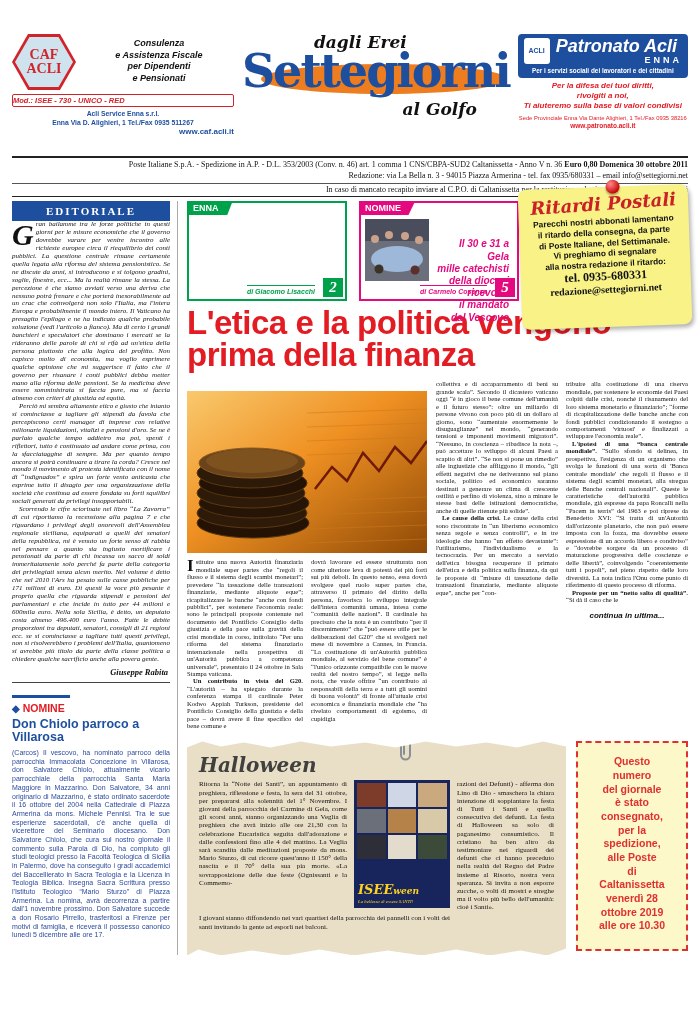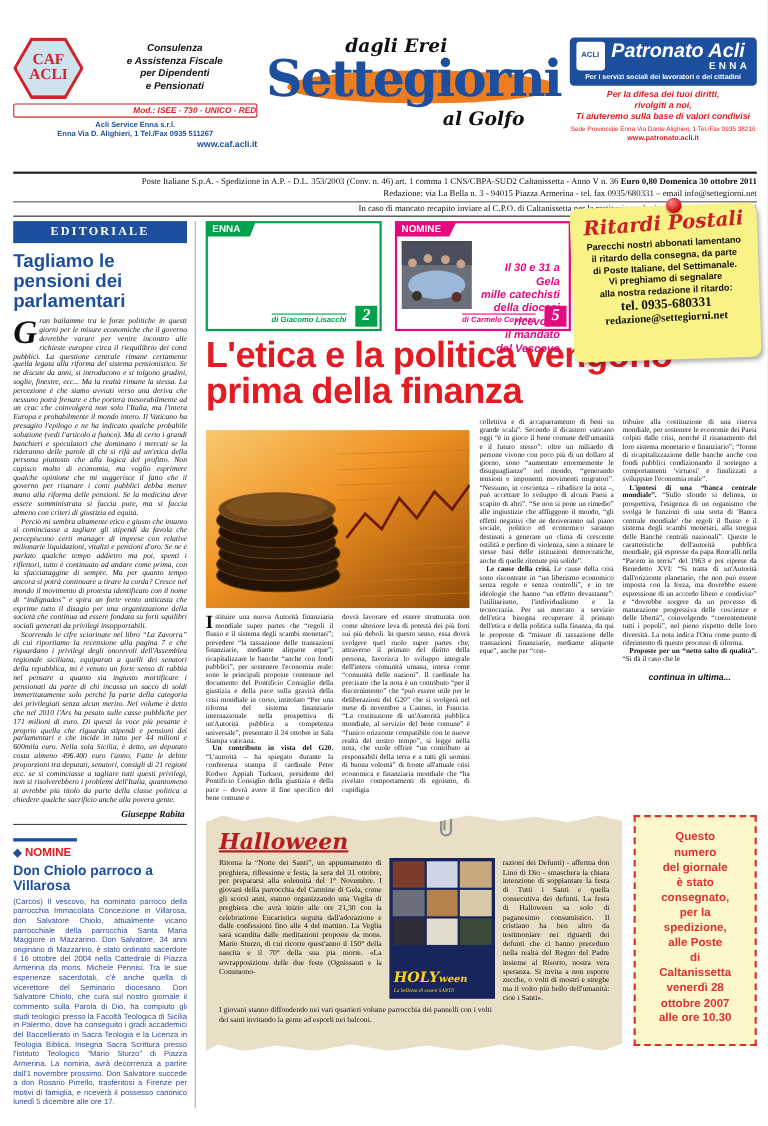--- a/index.html
+++ b/index.html
@@ -9,21 +9,21 @@
   .header-row{display:flex;gap:8px;padding-top:34px;height:118px;}
   .caf{width:224px;font-family:"Liberation Sans",sans-serif;}
   .caf-top{display:flex;gap:8px;}
   .hex-outer{width:64px;height:56px;clip-path:polygon(25% 0,75% 0,100% 50%,75% 100%,25% 100%,0 50%);
              background:#d1232a;display:flex;align-items:center;justify-content:center;flex:none;}
   .hex-inner{width:58px;height:50px;clip-path:polygon(25% 0,75% 0,100% 50%,75% 100%,25% 100%,0 50%);
              background:#cfe3ee;color:#d1232a;font:bold 14px/1 "Liberation Serif",serif;
              display:flex;flex-direction:column;align-items:center;justify-content:center;}
   .caf-services{font:bold italic 9px/1.3 "Liberation Sans",sans-serif;white-space:pre-line;padding-top:4px;text-align:center;flex:1;}
   .caf-mod{border:1px solid #d1232a;color:#d1232a;font:bold italic 7.5px/11px "Liberation Sans",sans-serif;
-           text-align:right;margin-top:4px;border-radius:2px;}
+           text-align:left;margin-top:4px;border-radius:2px;}
   .caf-lines{color:#1d4f9e;font:bold 6.8px/1.35 "Liberation Sans",sans-serif;text-align:center;margin-top:2px;}
   .caf-site{color:#1d4f9e;font:bold 8px/1.3 "Liberation Sans",sans-serif;text-align:right;}
   .masthead{flex:1;position:relative;height:116px;}
   .mast-top{font:bold italic 17px/1 "DejaVu Serif",serif;margin-left:72px;}
   .mast-main{position:relative;text-align:center;margin-top:-4px;height:52px;}
   .mast-ellipse{position:absolute;left:7%;right:1%;top:17px;height:30px;background:#ee7d20;border-radius:50%;}
   .mast-title{position:relative;font:bold 46px/1.05 "DejaVu Serif",serif;color:#1d4f9e;letter-spacing:-2px;}
   .mast-bottom{font:bold italic 17px/1 "DejaVu Serif",serif;margin-left:60%;margin-top:2px;}
   .mast-sub{position:absolute;left:2px;bottom:2px;font:italic 9.5px/1.25 "Liberation Serif",serif;white-space:pre-line;}
   .patronato{width:172px;font-family:"Liberation Sans",sans-serif;}
@@ -96,21 +96,21 @@
   .lead{font-weight:bold;}
   .dropcap-i{float:left;font:bold 17px/0.8 "Liberation Serif",serif;padding:1px 2px 0 0;}
   .art-right{flex:1;display:flex;flex-direction:column;min-width:0;}
   .subhead{background:#f5a81c;font:italic 12px/1.3 "DejaVu Serif",serif;padding:3px 8px;white-space:pre-line;text-align:center;}
   .art-right .cols{margin-top:5px;}
   .continua{text-align:center;font:bold italic 8px/1 "Liberation Sans",sans-serif;margin-top:8px;}
   
   .bottom-row{display:flex;gap:10px;margin-top:12px;align-items:flex-start;}
   .hbox{flex:1;background:#e9dfc7;position:relative;padding:14px 12px 10px;box-sizing:border-box;min-height:214px;
         clip-path:polygon(0 6px,4% 0,9% 5px,15% 1px,22% 6px,30% 0,38% 5px,47% 1px,55% 6px,63% 0,71% 5px,79% 1px,87% 6px,94% 0,100% 5px,100% calc(100% - 7px),95% 100%,88% calc(100% - 5px),80% 100%,71% calc(100% - 6px),62% 100%,53% calc(100% - 5px),44% 100%,35% calc(100% - 6px),26% 100%,17% calc(100% - 5px),9% 100%,3% calc(100% - 6px),0 100%);}
-  .h-title{font:bold italic 20px/1 "DejaVu Serif",serif;color:#b91c1c;text-decoration:underline;}
+  .h-title{font:bold italic 20px/1 "DejaVu Serif",serif;color:#404040;}
   .h-cols{display:flex;gap:7px;margin-top:5px;}
   .h-intro{width:148px;flex:none;font:7px/1.17 "Liberation Serif",serif;text-align:justify;}
   .h-cont{flex:1;font:7px/1.17 "Liberation Serif",serif;text-align:justify;min-width:0;}
   .h-final{font:7px/1.17 "Liberation Serif",serif;margin-top:3px;max-width:72%;}
   .poster{width:96px;height:128px;flex:none;background:#17255c;position:relative;padding:3px;box-sizing:border-box;}
   .poster-grid{display:grid;grid-template-columns:repeat(3,1fr);gap:2px;}
   .poster-grid div{height:24px;}
   .holy{position:absolute;left:4px;bottom:12px;color:#ffd21e;font:bold italic 13px/1 "DejaVu Serif",serif;}
   .holy small{font-size:9px;}
   .holy-sub{position:absolute;left:4px;bottom:4px;color:#ffd21e;font:italic 4.8px/1 "Liberation Serif",serif;}
@@ -175,21 +175,20 @@
   <div class="info">
     <div><span>Poste Italiane S.p.A. - Spedizione in A.P. - D.L. 353/2003 (Conv. n. 46) art. 1 comma 1 CNS/CBPA-SUD2 Caltanissetta - Anno V n. 36 </span><b>Euro 0,80 Domenica 30 ottobre 2011</b></div>
     <div>Redazione: via La Bella n. 3 - 94015 Piazza Armerina - tel. fax 0935/680331 – email info@settegiorni.net</div>
     <div class="l3">In caso di mancato recapito inviare al C.P.O. di Caltanissetta per la restituzione al mittente previo pagamento resi</div>
   </div>
 
   <div class="content">
 
     <div class="left-rail">
       <div class="ed-bar">EDITORIALE</div>
-      <div class="ed-title">Tagliamo le pensioni dei parlamentari</div>
       <div class="ed-body">
         <p><span class="dropcap-g">G</span><span>ran bailamme tra le forze politiche in questi giorni per le misure economiche che il governo dovrebbe varare per venire incontro alle richieste europee circa il riequilibrio dei conti pubblici. La questione centrale rimane certamente quella legata alla riforma del sistema pensionistico. Se ne discute da anni, si introducono e si tolgono gradini, soglie, finestre, ecc... Ma la realtà rimane la stessa. La percezione è che siamo avviati verso una deriva che nessuno potrà frenare e che porterà inesorabilmente ad un crac che coinvolgerà non solo l'Italia, ma l'intera Europa e probabilmente il mondo intero. Il Vaticano ha presagito l'epilogo e ne ha indicato qualche probabile soluzione (vedi l'articolo a fianco). Ma di certo i grandi banchieri e speculatori che dominano i mercati se la rideranno delle parole di chi si rifà ad un'etica della persona piuttosto che alla logica del profitto. Non capisco molto di economia, ma voglio esprimere qualche opinione che mi suggerisce il fatto che il governo per risanare i conti pubblici debba metter mano alla riforma delle pensioni. Se la medicina deve essere somministrata si faccia pure, ma si faccia almeno con criteri di giustizia ed equità.</span></p>
         <p>Perciò mi sembra altamente etico e giusto che intanto si cominciasse a tagliare gli stipendi da favola che percepiscono certi manager di imprese con relative milionarie liquidazioni, vitalizi e pensioni d'oro. Se ne è parlato qualche tempo addietro ma poi, spenti i riflettori, tutto è continuato ad andare come prima, con la sfacciataggine di sempre. Ma per quanto tempo ancora si potrà continuare a tirare la corda? Cresce nel mondo il movimento di protesta identificato con il nome di “indignados” e spira un forte vento anticasta che esprime tutto il disagio per una organizzazione della società che continua ad essere fondata su forti squilibri sociali generati da privilegi insopportabili.</p>
         <p>Scorrendo le cifre sciorinate nel libro “La Zavorra” di cui riportiamo la recensione alla pagina 7 e che riguardano i privilegi degli onorevoli dell'Assemblea regionale siciliana, equiparati a quelli dei senatori della repubblica, mi è venuto un forte senso di rabbia nel pensare a quanto sia ingiusto mortificare i pensionati da parte di chi incassa un sacco di soldi immeritatamente solo perché fa parte della categoria dei privilegiati senza alcun merito. Nel volume è detto che nel 2010 l'Ars ha pesato sulle casse pubbliche per 171 milioni di euro. Di questi la voce più pesante è proprio quella che riguarda stipendi e pensioni dei parlamentari e che incide in tutto per 44 milioni e 600mila euro. Nella sola Sicilia, è detto, un deputato costa almeno 496.400 euro l'anno. Fatte le debite proporzioni tra deputati, senatori, consigli di 21 regioni ecc. se si cominciasse a tagliare tutti questi privilegi, non si risolverebbero i problemi dell'Italia, quantomeno si avrebbe più titolo da parte della classe politica a chiedere qualche sacrificio anche alla povera gente.</p>
       </div>
       <div class="ed-byline">Giuseppe Rabita</div>
 
       <div class="nomine-rule"></div>
       <div class="nomine-head"><span class="diamond">◆</span><span>NOMINE</span></div>
       <div class="nomine-title">Don Chiolo parroco a Villarosa</div>
@@ -323,38 +322,38 @@
                 <div style="background:#7d3b2a"></div>
                   <div style="background:#cfd6e6"></div>
                   <div style="background:#caa97e"></div>
                 <div style="background:#6a6f7a"></div>
                   <div style="background:#b5824a"></div>
                   <div style="background:#d8c9a8"></div>
                 <div style="background:#2e2e38"></div>
                   <div style="background:#e3dccd"></div>
                   <div style="background:#3c4a3a"></div>
               </div>
-              <div class="holy"><span>HOLY</span><small>ween</small></div>
+              <div class="holy"><span>ISEE</span><small>ween</small></div>
               <div class="holy-sub">La bellezza di essere SANTI!</div>
             </div>
             <div class="h-cont">razioni dei Defunti) - afferma don Lino di Dio - smaschera la chiara intenzione di soppiantare la festa di Tutti i Santi e quella consecutiva dei defunti. La festa di Halloween sa solo di paganesimo consumistico. Il cristiano ha ben altro da testimoniare nei riguardi dei defunti che ci hanno preceduto nella realtà del Regno del Padre insieme al Risorto, nostra vera speranza. Si invita a non esporre zucche, o volti di mostri e streghe ma il volto più bello dell'umanità: cioè i Santi».</div>
           </div>
-          <div class="h-final">I giovani stanno diffondendo nei vari quartieri volume parrocchia dei pannelli con i volti dei santi invitando la gente ad esporli nei balconi.</div>
+          <div class="h-final">I giovani stanno diffondendo nei vari quartieri della parrocchia dei pannelli con i volti dei santi invitando la gente ad esporli nei balconi.</div>
         </div>
 
         <div class="delivery">Questo
 numero
 del giornale
 è stato
 consegnato,
 per la
 spedizione,
 alle Poste
 di
 Caltanissetta
 venerdì 28
-ottobre 2007
+ottobre 2019
 alle ore 10.30</div>
       </div>
 
     </div>
   </div>
 </div>
 
 </body></html>

